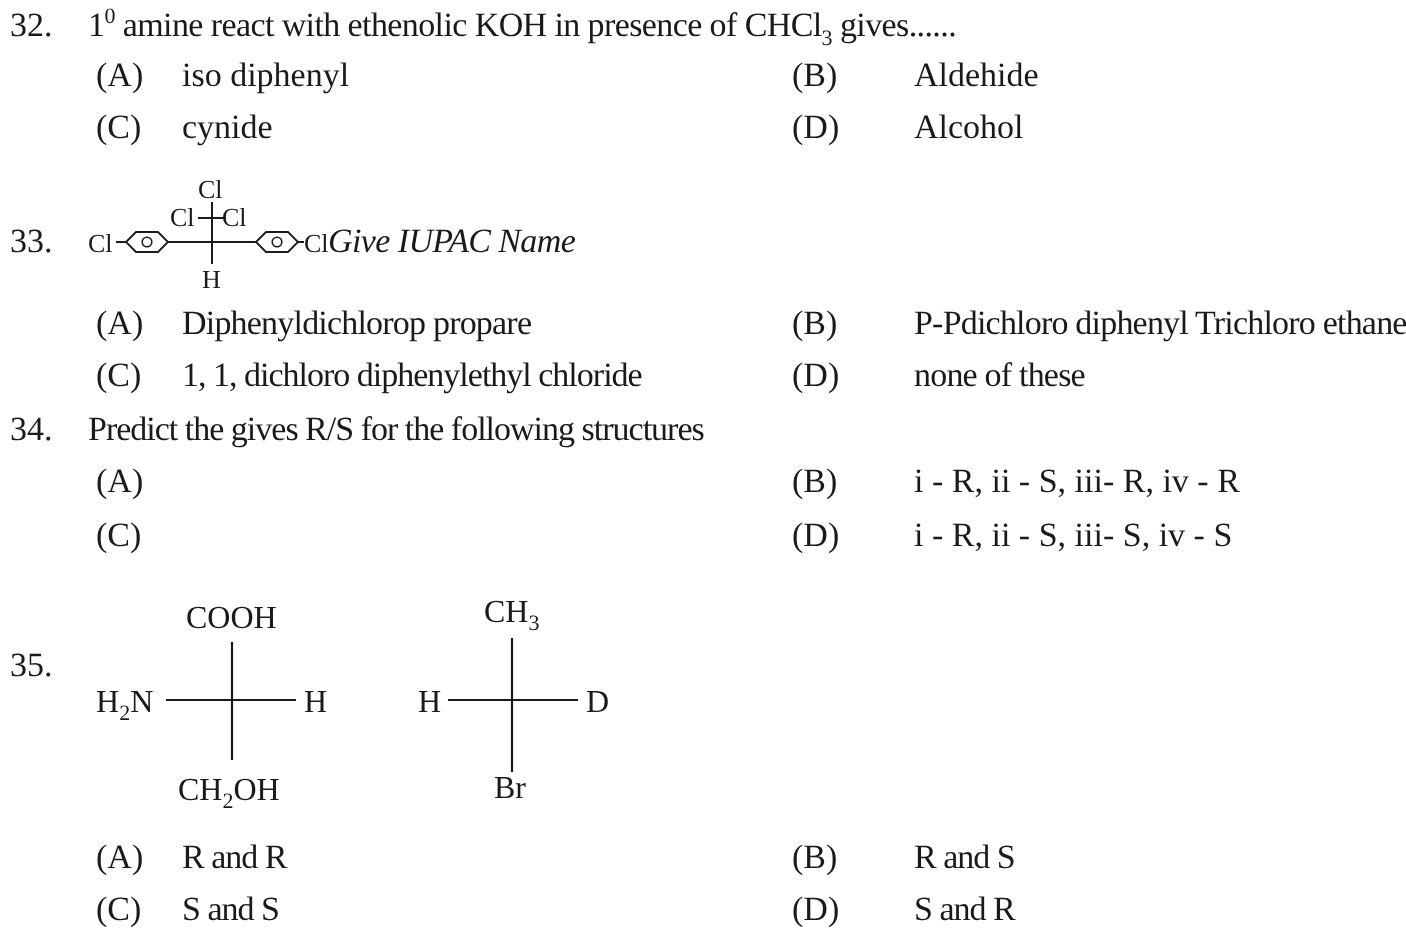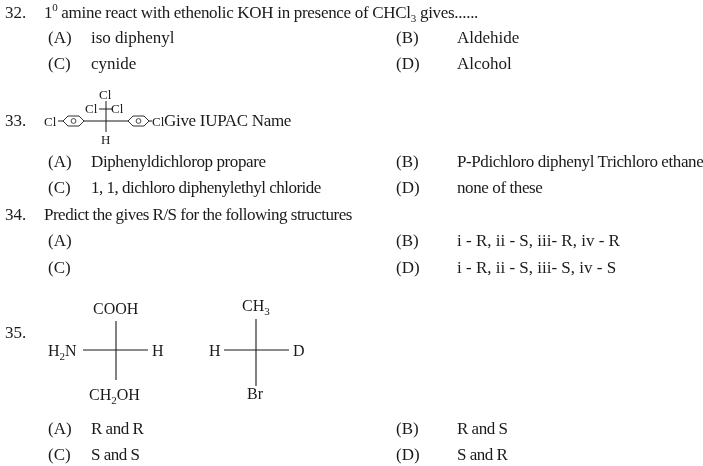--- a/index.html
+++ b/index.html
@@ -64,21 +64,21 @@
     <line x1="40" y1="37" x2="84" y2="37" stroke="#1a1a1a" stroke-width="1"></line>
 
     <polygon points="84,37 89,32 100,32 105,37 100,42 89,42" fill="none" stroke="#1a1a1a" stroke-width="0.9"></polygon>
     <circle cx="94.5" cy="37" r="2.4" fill="none" stroke="#1a1a1a" stroke-width="0.8"></circle>
     <line x1="105" y1="37" x2="108" y2="37" stroke="#1a1a1a" stroke-width="1"></line>
     <text x="108" y="42" font-size="13">Cl</text>
 
     <text x="57" y="60" font-size="13">H</text>
   </svg>
 
-  <span class="abs" style="left:164px; top:111px; letter-spacing:-0.3px;">Give IUPAC Name</span>
+  <span class="abs" style="left:164px; top:111px; letter-spacing:-0.3px;font-style:italic;">Give IUPAC Name</span>
 
   <div class="row opt-left" style="top:152px;">
     <span class="optlab">(A)</span>
     <span class="opttext" style="letter-spacing:-0.4px;">Diphenyldichlorop propare</span>
   </div>
   <div class="row opt-right" style="top:152px;">
     <span class="optlab">(B)</span>
     <span class="opttext" style="letter-spacing:-0.4px;">P-Pdichloro diphenyl Trichloro ethane</span>
   </div>
   <div class="row opt-left" style="top:178px;">

